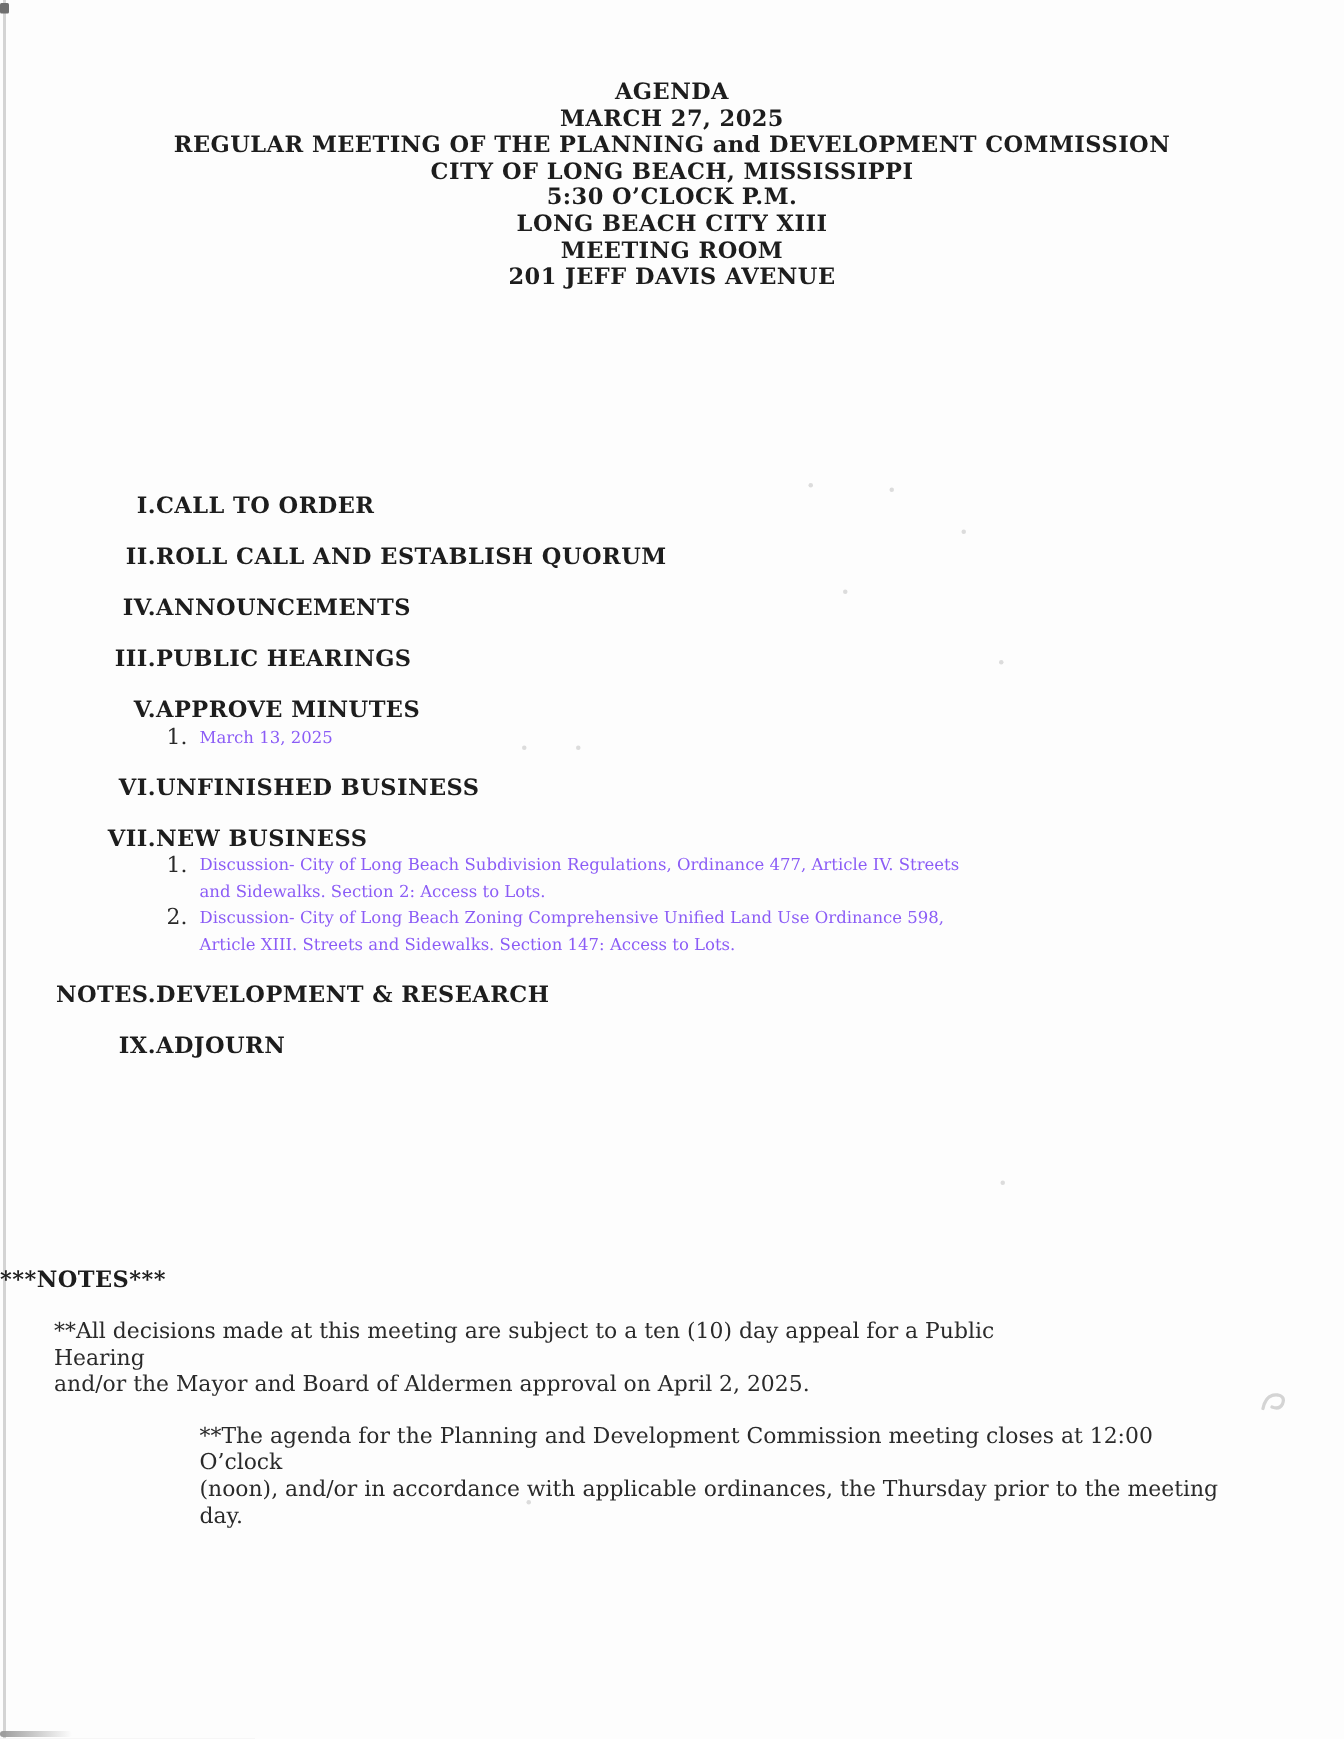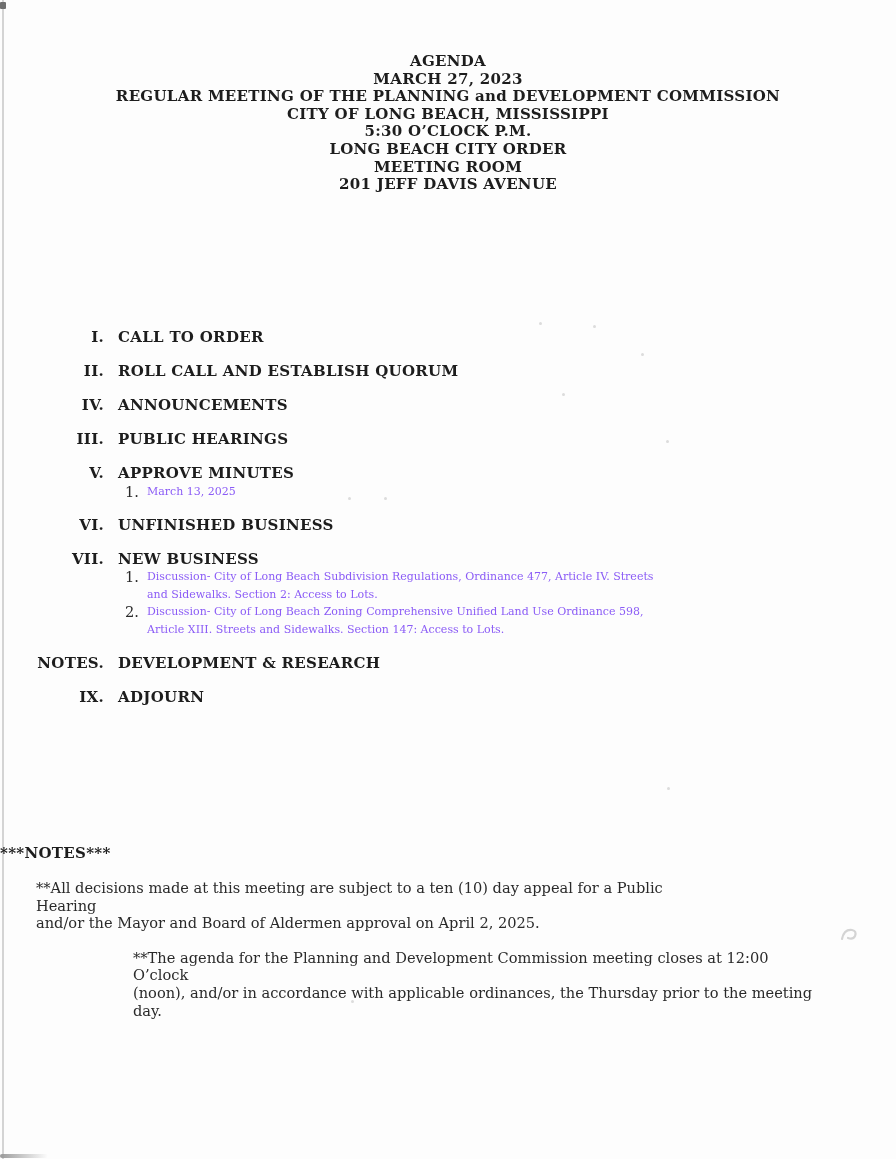--- a/index.html
+++ b/index.html
@@ -46,21 +46,21 @@
     line-height: 17.5px;
   }
   .agenda-numeral {
     flex: 0 0 104px;
     text-align: right;
     font-weight: bold;
     font-size: 15px;
     color: #1d1d1d;
     letter-spacing: 0.3px;
   }
-  .agenda-body { margin-left: 14px; }
+  .agenda-body { }
   .agenda-title {
     font-weight: bold;
     font-size: 15px;
     color: #1d1d1d;
     letter-spacing: 0.3px;
   }
   .sub-row {
     display: flex;
     margin-left: 7px;
     font-weight: normal;
@@ -144,25 +144,25 @@
 
   <div class="edge-line-left"></div>
   <div class="corner-speck"></div>
   <div class="bottom-smudge"></div>
   <svg class="curl-mark" viewBox="0 0 26 24">
     <path d="M 6 14 Q 8 4 16 5 Q 21 6 19 11 Q 17 15 12 13" fill="none" stroke="#b3b3b3" stroke-width="2.2" stroke-linecap="round"></path>
   </svg>
 
   <div class="header-block">
       <div class="header-line">AGENDA</div>
-      <div class="header-line">MARCH 27, 2023</div>
+      <div class="header-line">MARCH 27, 2025</div>
       <div class="header-line">REGULAR MEETING OF THE PLANNING and DEVELOPMENT COMMISSION</div>
       <div class="header-line">CITY OF LONG BEACH, MISSISSIPPI</div>
       <div class="header-line">5:30 O’CLOCK P.M.</div>
-      <div class="header-line">LONG BEACH CITY ORDER</div>
+      <div class="header-line">LONG BEACH CITY XIII</div>
       <div class="header-line">MEETING ROOM</div>
       <div class="header-line">201 JEFF DAVIS AVENUE</div>
     </div>
 
   <div class="agenda-block">
       <div class="agenda-item">
         <div class="agenda-numeral">I.</div>
         <div class="agenda-body">
           <div class="agenda-title">CALL TO ORDER</div>
         </div>

